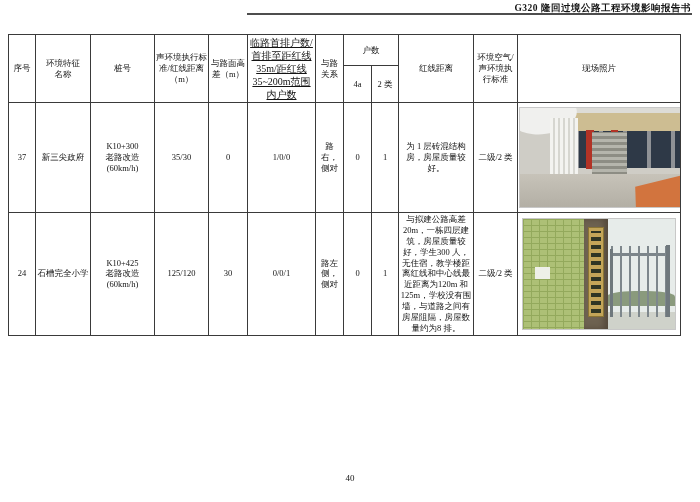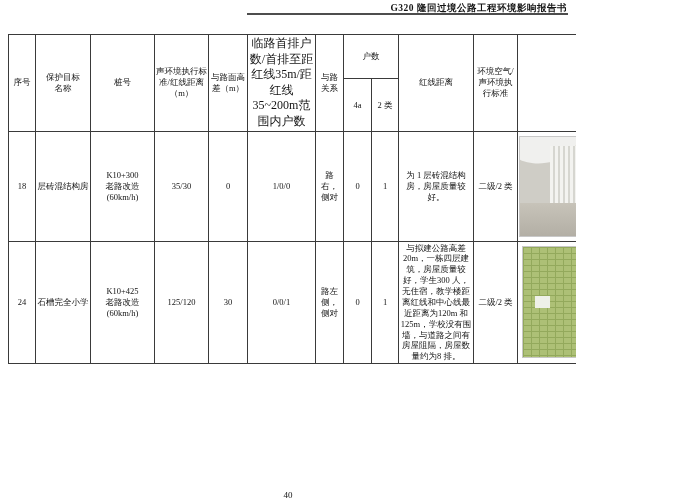--- a/index.html
+++ b/index.html
@@ -1,25 +1,25 @@
 <!DOCTYPE html>
 <html><head>
 <meta charset="utf-8">
 <style>
   html,body { margin:0; padding:0; background:#ffffff; }
   body { width:700px; height:502px; font-family:"Liberation Serif","DejaVu Serif",serif; color:#141414; }
-  .page { position:relative; width:576px; height:502px; background:#fff; overflow:hidden; }
+  .page { position:relative; width:700px; height:502px; background:#fff; overflow:hidden; }
 
   .doc-header-title { position:absolute; top:2px; right:9px; font-size:9.5px; font-weight:bold; letter-spacing:0.5px; }
   .doc-header-rule { position:absolute; top:13px; left:247px; right:8px; height:2px; background:#4d4d4d; }
 
   table.report { position:absolute; left:8px; top:34px; width:672px; border-collapse:collapse; table-layout:fixed; }
   .report td, .report th { border:1px solid #3a3a3a; font-weight:normal; font-size:8.5px; line-height:1.28;
       text-align:center; vertical-align:middle; padding:1px; overflow:hidden; }
-  .report .hsmall { font-size:12px; line-height:1.3; }
+  .report .hsmall { font-size:10px; line-height:1.3;text-decoration:underline; }
   .pre { white-space:pre-line; }
   .feat { font-size:8.5px; line-height:1.22; padding:1px 2px; }
 
   .photo { position:relative; margin:0 auto; border:1px solid #c8c8c8; overflow:hidden; }
   .photo * { position:absolute; }
 
   
   .ph23 { width:160px; height:99px; background:#cfcdc6; }
   .p23-sky      { left:0; top:0; right:0; height:20%; background:#dddcd7; }
   .p23-wall     { left:22%; right:0; top:5%; height:20%; background:#cdbd92; }
@@ -49,21 +49,21 @@
   .p24-signtxt  { left:2px; right:2px; top:3px; bottom:3px;
                   background:repeating-linear-gradient(0deg,#2e3524 0 4px,transparent 4px 8px); }
   .p24-spikes   { left:58%; right:3%; top:25%; height:7px;
                   background:repeating-linear-gradient(90deg,#7e878c 0 2px,transparent 2px 9px); }
   .p24-gatetop  { left:58%; right:3%; top:31%; height:3px; background:#7c858a; }
   .p24-bars     { left:58%; right:3%; top:31%; height:58%;
                   background:repeating-linear-gradient(90deg,#7e878c 0 2px,transparent 2px 9px); }
   .p24-post1    { left:57%; top:27%; width:3px; height:62%; background:#6f787d; }
   .p24-post2    { right:3%; top:24%; width:4px; height:65%; background:#6f787d; }
 
-  .page-number { position:absolute; bottom:2px; left:0; right:0; text-align:center; font-size:9px; }
+  .page-number { position:absolute; bottom:19px; left:0; right:0; text-align:center; font-size:9px; }
 </style>
 </head>
 <body>
 
 <div class="page">
 
   <div class="doc-header-title">G320 隆回过境公路工程环境影响报告书</div>
   <div class="doc-header-rule"></div>
 
   <table class="report">
@@ -77,41 +77,41 @@
         <col style="width:28px">
         <col style="width:28px">
       <col style="width:27px">
         <col style="width:75px">
         <col style="width:44px">
         <col style="width:163px">
     </colgroup>
     <tbody>
         <tr style="height:28px">
       <th rowspan="2">序号</th>
-      <th rowspan="2" class="pre">保护目标
+      <th rowspan="2" class="pre">环境特征
 名称</th>
       <th rowspan="2">桩号</th>
       <th rowspan="2">声环境执行标准/红线距离（m）</th>
       <th rowspan="2">与路面高差（m）</th>
       <th rowspan="2" class="hsmall">临路首排户数/首排至距红线35m/距红线35~200m范围内户数</th>
       <th rowspan="2" class="pre">与路
 关系</th>
       <th colspan="2">户数</th>
       <th rowspan="2">红线距离</th>
       <th rowspan="2">环境空气/声环境执行标准</th>
       <th rowspan="2">现场照片</th>
     </tr>
     <tr style="height:33px">
       <th>4a</th>
       <th>2 类</th>
     </tr>
 
     <tr style="height:110px">
-      <td>18</td>
-      <td>层砖混结构房</td>
+      <td>37</td>
+      <td>新三尖政府</td>
       <td class="pre">K10+300
 老路改造
 (60km/h)</td>
       <td>35/30</td>
       <td>0</td>
       <td>1/0/0</td>
       <td>路右，侧对</td>
       <td>0</td>
       <td>1</td>
       <td class="feat">为 1 层砖混结构房，房屋质量较好。</td>

